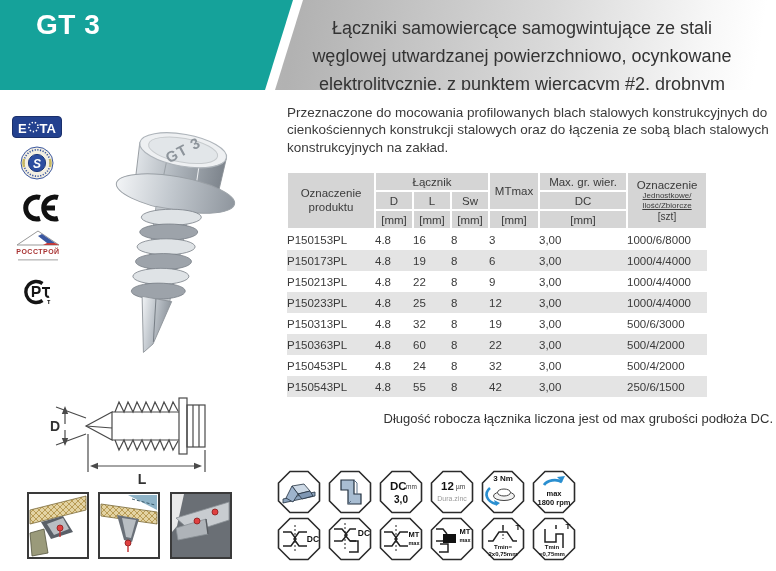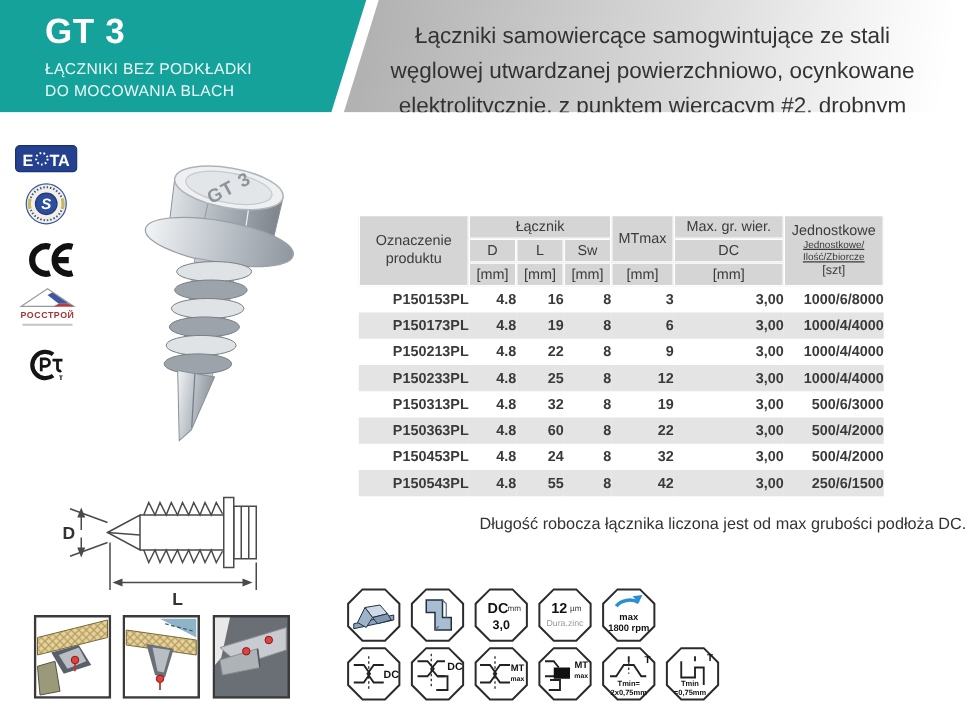--- a/index.html
+++ b/index.html
@@ -23,21 +23,21 @@
   .cert { position:absolute; }
 
   
   .intro { position:absolute; left:287px; top:104px; width:486px; font-size:13.5px; line-height:1.28; color:#3a3a3a; }
   .note  { position:absolute; left:287px; top:411px; width:486px; font-size:13px; color:#333333;text-align:right; }
 
   
   table.spec { position:absolute; left:287px; top:172px; border-collapse:separate; border-spacing:0; table-layout:fixed; }
   table.spec th { background:#d5d5d5; border:1.5px solid #ffffff; font-weight:400; color:#3b3b3b;
     font-size:11.5px; text-align:center; vertical-align:middle; height:19px; padding:0 1px; }
-  table.spec td { font-size:11.5px; color:#3a3a3a; text-align:right; height:21px; padding:0;font-weight:bold; }
+  table.spec td { font-size:11.5px; color:#3a3a3a; text-align:left; height:21px; padding:0; }
   table.spec tbody tr:nth-child(even) { background:#e4e4e4; }
   .opak-sub { display:block; font-size:8px; line-height:1.15; color:#3b3b3b;text-decoration:underline; }
   .opak-unit { display:block; font-size:10px; margin-top:1px; }
   .th-2line { line-height:1.15; }
 
   
   .tech-drawing { position:absolute; left:16px; top:388px; }
   .install-img { position:absolute; top:492px; }
   .icon-grid { position:absolute; left:277px; top:470px; }
   .icon-row { display:flex; gap:7px; }
@@ -49,24 +49,20 @@
 <body>
 
 <div class="page">
 
   <div class="header">
     <div class="header-gray">
       <p class="hdr-desc">Łączniki samowiercące samogwintujące ze stali węglowej utwardzanej powierzchniowo, ocynkowane elektrolitycznie, z punktem wiercącym #2, drobnym gwintem oraz łbem sześciokątnym, bez podkładki.</p>
     </div>
     <div class="header-teal">
       <div class="hdr-title">GT 3</div>
-      <div class="hdr-sub">
-        <div>ŁĄCZNIKI BEZ PODKŁADKI</div>
-        <div>DO MOCOWANIA BLACH</div>
-      </div>
     </div>
   </div>
 
   <div class="cert" style="left:12px;top:116px">
     <svg width="50" height="22" viewBox="0 0 50 22">
       <rect x="0.5" y="0.5" width="49" height="21" rx="3.5" fill="#23418f" stroke="#1a2f6b"></rect>
       <text x="6" y="16.5" font-size="13" font-weight="700" fill="#ffffff">E</text>
       <circle cx="21.5" cy="11" r="4.6" fill="none" stroke="#ffffff" stroke-width="1.6" stroke-dasharray="1.4,1.8"></circle>
       <text x="27.5" y="16.5" font-size="13" font-weight="700" fill="#ffffff">TA</text>
     </svg>
@@ -138,39 +134,40 @@
         <ellipse cx="100" cy="150" rx="29" ry="8" fill="#dfe3e6" stroke="#787f86" stroke-width="0.8" transform="rotate(-10 100 150)"></ellipse>
         <ellipse cx="100" cy="165" rx="28" ry="8" fill="#9da3aa" stroke="#787f86" stroke-width="0.8" transform="rotate(-10 100 165)"></ellipse>
         <ellipse cx="100" cy="180" rx="28" ry="8" fill="#dfe3e6" stroke="#787f86" stroke-width="0.8" transform="rotate(-10 100 180)"></ellipse>
         <ellipse cx="100" cy="195" rx="27" ry="8" fill="#9da3aa" stroke="#787f86" stroke-width="0.8" transform="rotate(-10 100 195)"></ellipse>
         <polygon points="85,203 115,203 104,248 96,258" fill="url(#metal)" stroke="#8a9096" stroke-width="0.8"></polygon>
         <path d="M99,203 L104,246" stroke="#777e85" stroke-width="1"></path>
       </g>
     </svg>
   </div>
 
+  <p class="intro">Przeznaczone do mocowania profilowanych blach stalowych konstrukcyjnych do cienkościennych konstrukcji stalowych oraz do łączenia ze sobą blach stalowych konstrukcyjnych na zakład.</p>
 
   <table class="spec">
     <colgroup>
       <col style="width:88px">
         <col style="width:38px">
         <col style="width:38px">
         <col style="width:38px">
       <col style="width:50px">
         <col style="width:88px">
         <col style="width:80px">
     </colgroup>
     <thead>
       <tr>
         <th rowspan="3" class="th-2line">Oznaczenie produktu</th>
         <th colspan="3">Łącznik</th>
         <th rowspan="2">MTmax</th>
         <th>Max. gr. wier.</th>
         <th rowspan="3">
-          <span>Jednostkowe</span>
+          <span>Oznaczenie</span>
           <span class="opak-sub">Jednostkowe/</span>
           <span class="opak-sub">Ilość/Zbiorcze</span>
           <span class="opak-unit">[szt]</span>
         </th>
       </tr>
       <tr>
         <th>D</th>
         <th>L</th>
         <th>Sw</th>
         <th>DC</th>
@@ -371,20 +368,30 @@
 
       <div class="oct">
         <svg viewBox="0 0 44 44">
             <polygon points="13,1.5 31,1.5 42.5,13 42.5,31 31,42.5 13,42.5 1.5,31 1.5,13" fill="#ffffff" stroke="#2b2b2b" stroke-width="1.6"></polygon>
           <text x="11" y="20" font-size="11.5" font-weight="700" fill="#111111">12</text>
           <text x="26" y="19" font-size="6.5" fill="#333333">µm</text>
           <text x="22" y="31" font-size="7" fill="#9a9a9a" text-anchor="middle">Dura.zinc</text>
         </svg>
       </div>
 
+      <div class="oct">
+        <svg viewBox="0 0 44 44">
+            <polygon points="13,1.5 31,1.5 42.5,13 42.5,31 31,42.5 13,42.5 1.5,31 1.5,13" fill="#ffffff" stroke="#2b2b2b" stroke-width="1.6"></polygon>
+          <text x="22" y="11" font-size="8" font-weight="700" fill="#111111" text-anchor="middle">3 Nm</text>
+          <ellipse cx="23" cy="26" rx="10.5" ry="4.5" fill="#f2f2f2" stroke="#444444" stroke-width="1"></ellipse>
+          <ellipse cx="23" cy="22.5" rx="6.5" ry="3.5" fill="#ffffff" stroke="#444444" stroke-width="1"></ellipse>
+          <path d="M9,18 a14,10 0 0 0 6,16" fill="none" stroke="#2a8fd0" stroke-width="2.6"></path>
+          <polygon points="15,36 19,33 13,30" fill="#2a8fd0"></polygon>
+        </svg>
+      </div>
 
       <div class="oct">
         <svg viewBox="0 0 44 44">
             <polygon points="13,1.5 31,1.5 42.5,13 42.5,31 31,42.5 13,42.5 1.5,31 1.5,13" fill="#ffffff" stroke="#2b2b2b" stroke-width="1.6"></polygon>
           <path d="M12,15 a12,9 0 0 1 18,-3" fill="none" stroke="#2a8fd0" stroke-width="2.8"></path>
           <polygon points="30,12 33,6 25,7" fill="#2a8fd0"></polygon>
           <text x="22" y="26" font-size="7.5" font-weight="700" fill="#111111" text-anchor="middle">max</text>
           <text x="22" y="35" font-size="7.5" font-weight="700" fill="#111111" text-anchor="middle">1800 rpm</text>
         </svg>
       </div>

